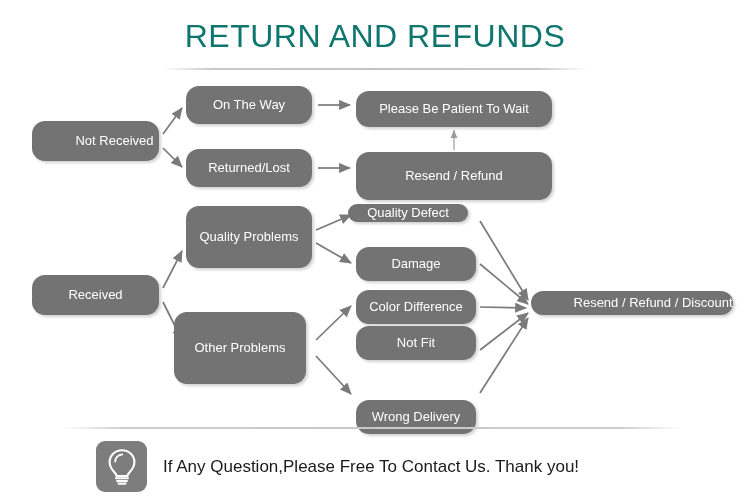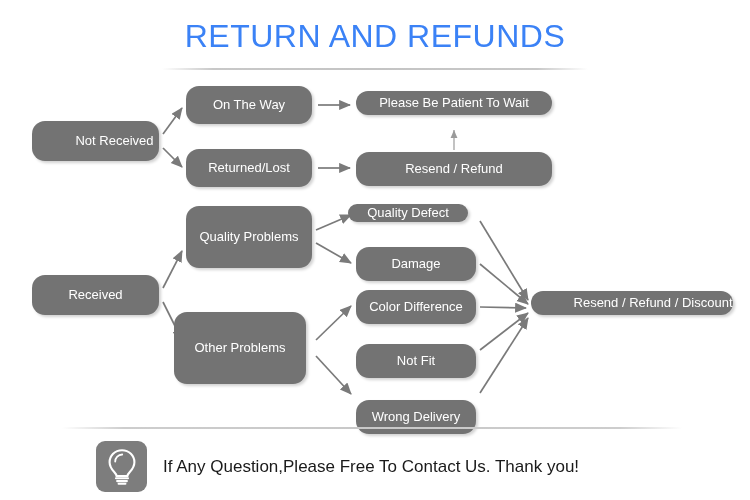--- a/index.html
+++ b/index.html
@@ -22,21 +22,21 @@
   
   #title {
     position: absolute;
     left: 0;
     top: 18px;
     width: 750px;
     text-align: center;
     font-size: 32px;
     font-weight: 400;
     letter-spacing: 0.5px;
-    color: #3b82f6;
+    color: #0f766e;
     font-family: "Liberation Sans", sans-serif;
   }
 
   #title-divider {
     position: absolute;
     left: 162px;
     top: 68px;
     width: 426px;
     height: 2px;
     background: linear-gradient(to right,
@@ -168,25 +168,25 @@
   </div>
 
   <div class="node" style="left:186px; top:86px; width:126px; height:38px;">
     <span>On The Way</span>
   </div>
 
   <div class="node" style="left:186px; top:149px; width:126px; height:38px;text-align:right;">
     <span>Returned/Lost</span>
   </div>
 
-  <div class="node" style="left:356px; top:91px; width:196px; height:24px;">
+  <div class="node" style="left:356px; top:91px; width:196px; height:36px;">
     <span>Please Be Patient To Wait</span>
   </div>
 
-  <div class="node" style="left:356px; top:152px; width:196px; height:34px;">
+  <div class="node" style="left:356px; top:152px; width:196px; height:48px;">
     <span>Resend / Refund</span>
   </div>
 
   <div class="node" style="left:32px; top:275px; width:127px; height:40px;">
     <span>Received</span>
   </div>
 
   <div class="node" style="left:186px; top:206px; width:126px; height:62px;">
     <span>Quality Problems</span>
   </div>
@@ -200,21 +200,21 @@
   </div>
 
   <div class="node" style="left:356px; top:247px; width:120px; height:34px;">
     <span>Damage</span>
   </div>
 
   <div class="node" style="left:356px; top:290px; width:120px; height:34px;">
     <span>Color Difference</span>
   </div>
 
-  <div class="node" style="left:356px; top:344px; width:120px; height:34px;">
+  <div class="node" style="left:356px; top:326px; width:120px; height:34px;">
     <span>Not Fit</span>
   </div>
 
   <div class="node" style="left:356px; top:376px; width:120px; height:34px;margin-top:24px;">
     <span>Wrong Delivery</span>
   </div>
 
   <div class="node" style="left:531px; top:291px; width:202px; height:24px;padding-left:48px;">
     <span>Resend / Refund / Discount</span>
   </div>

